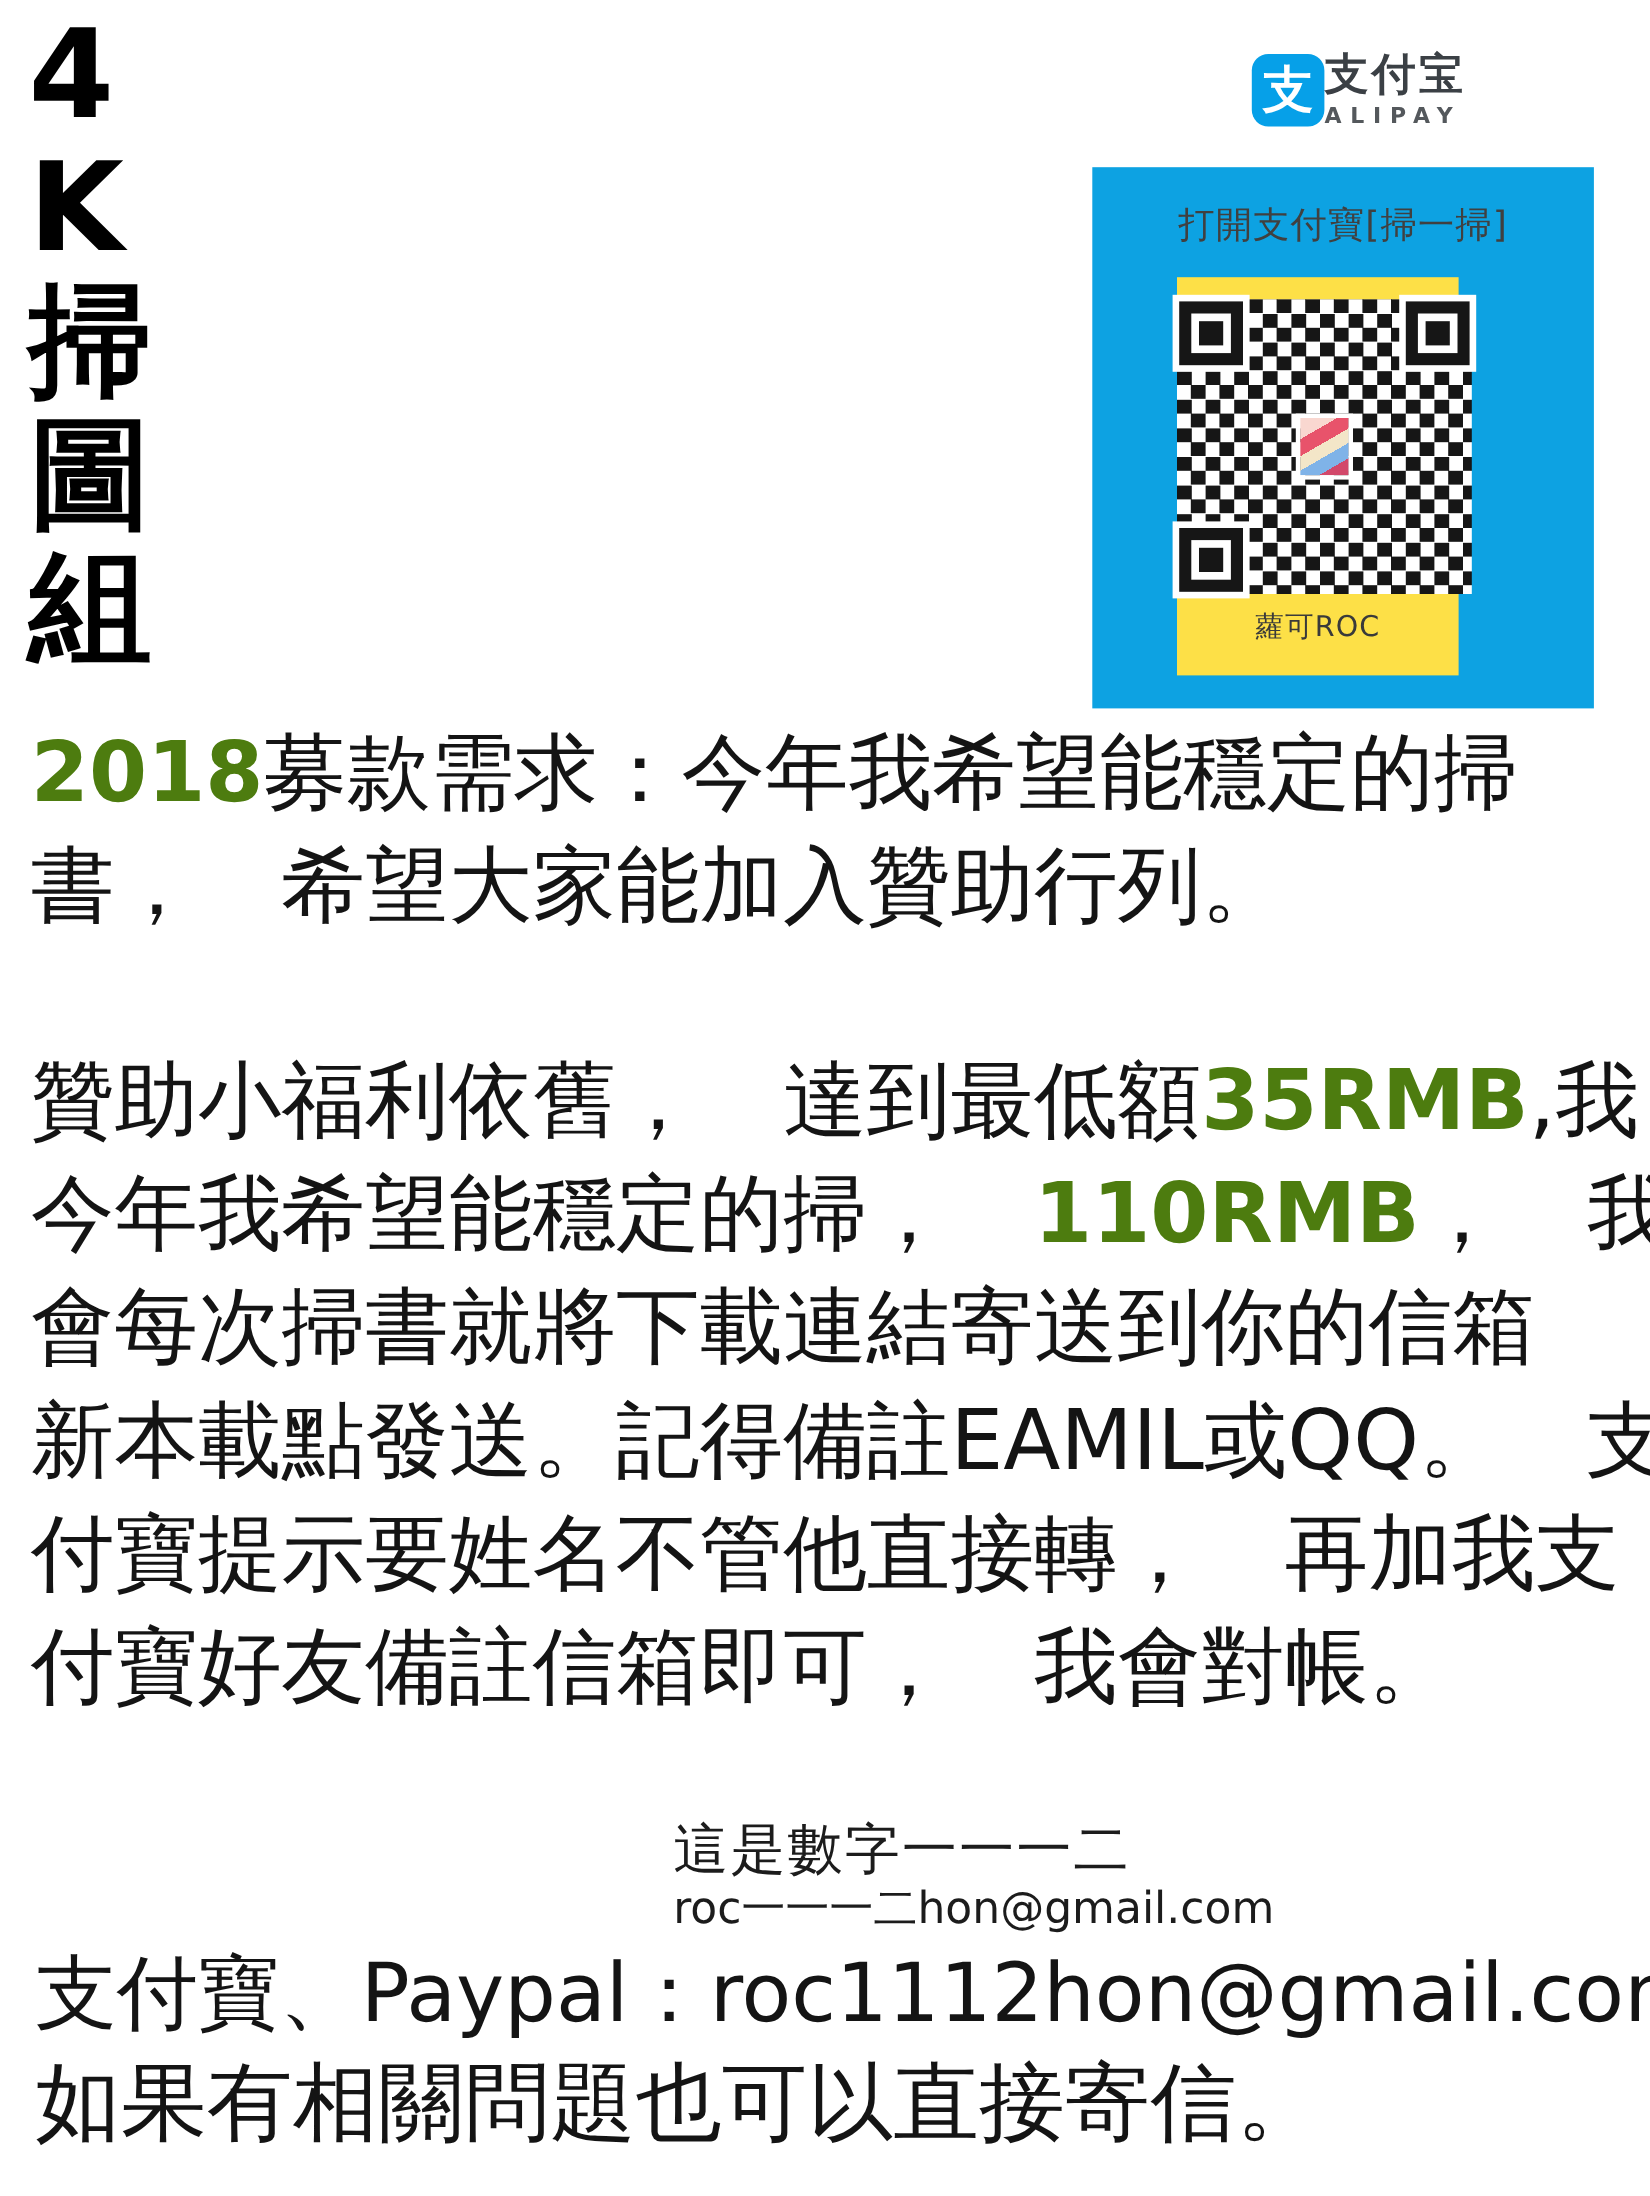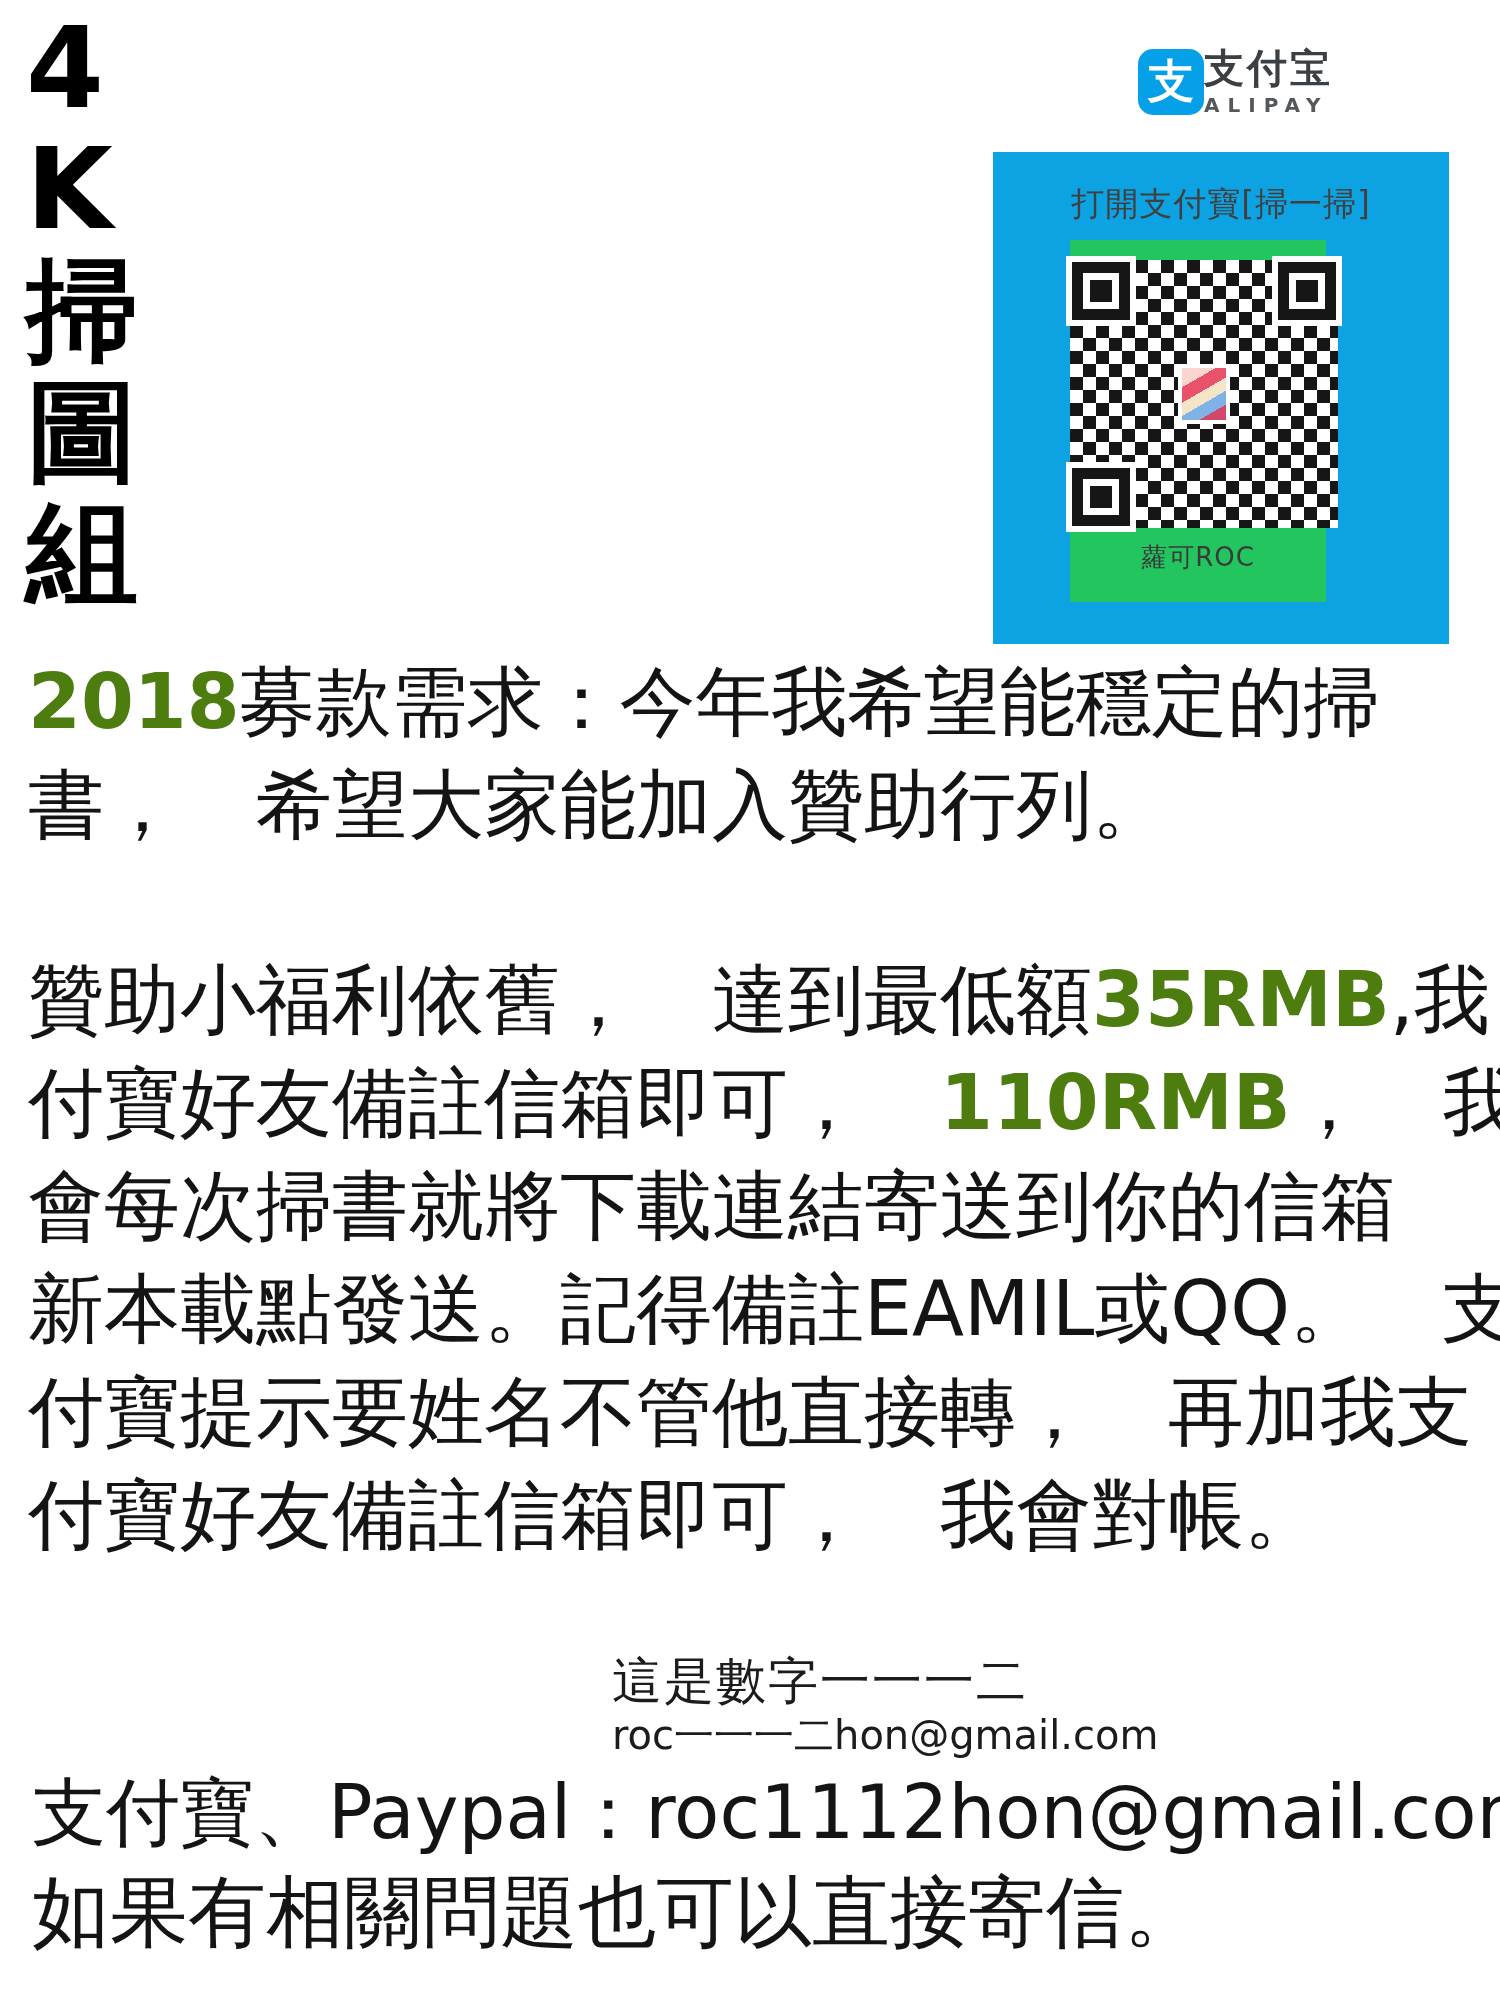--- a/index.html
+++ b/index.html
@@ -30,22 +30,22 @@
   
   .qr-panel {
     position:absolute; left:993px; top:152px; width:456px; height:492px;
     background:#0da2e2;
   }
   .qr-title {
     margin-top:30px; text-align:center; color:#404040;
     font-size:33px; font-weight:500; letter-spacing:1px;
   }
   .qr-card {
-    position:absolute; left:77px; top:88px; width:256px; height:362px;
-    background:#22c55e;
+    position:absolute; left:77px; top:100px; width:256px; height:362px;
+    background:#fde047;
   }
   .qr-code {
     position:relative; width:268px; height:268px; margin:20px auto 0;
     background:
       conic-gradient(#161616 0 90deg, #ffffff 0 180deg, #161616 0 270deg, #ffffff 0)
       0 0 / 26px 26px;
   }
   .finder {
     position:absolute; width:58px; height:58px; background:#ffffff;
     border:11px solid #161616; box-sizing:border-box; box-shadow:0 0 0 6px #ffffff;
@@ -123,21 +123,21 @@
     </div>
   </div>
 
   <div class="para p1">
     <div><span class="red">2018</span><span>募款需求：今年我希望能穩定的掃</span></div>
     <div><span>書，　希望大家能加入贊助行列。</span></div>
   </div>
 
   <div class="para p2">
     <div><span>贊助小福利依舊，　達到最低額</span><span class="red">35RMB</span><span>,我</span></div>
-    <div><span>付寶好友備註信箱即可，　</span><span class="red">110RMB</span><span>，　我</span></div>
+    <div><span>今年我希望能穩定的掃，　</span><span class="red">110RMB</span><span>，　我</span></div>
     <div><span>會每次掃書就將下載連結寄送到你的信箱</span></div>
     <div><span>新本載點發送。記得備註EAMIL或QQ。　支</span></div>
     <div><span>付寶提示要姓名不管他直接轉，　再加我支</span></div>
     <div><span>付寶好友備註信箱即可，　我會對帳。</span></div>
   </div>
 
   <div class="notes">
     <div class="n1">這是數字一一一二</div>
     <div class="n2">roc一一一二hon@gmail.com</div>
   </div>

